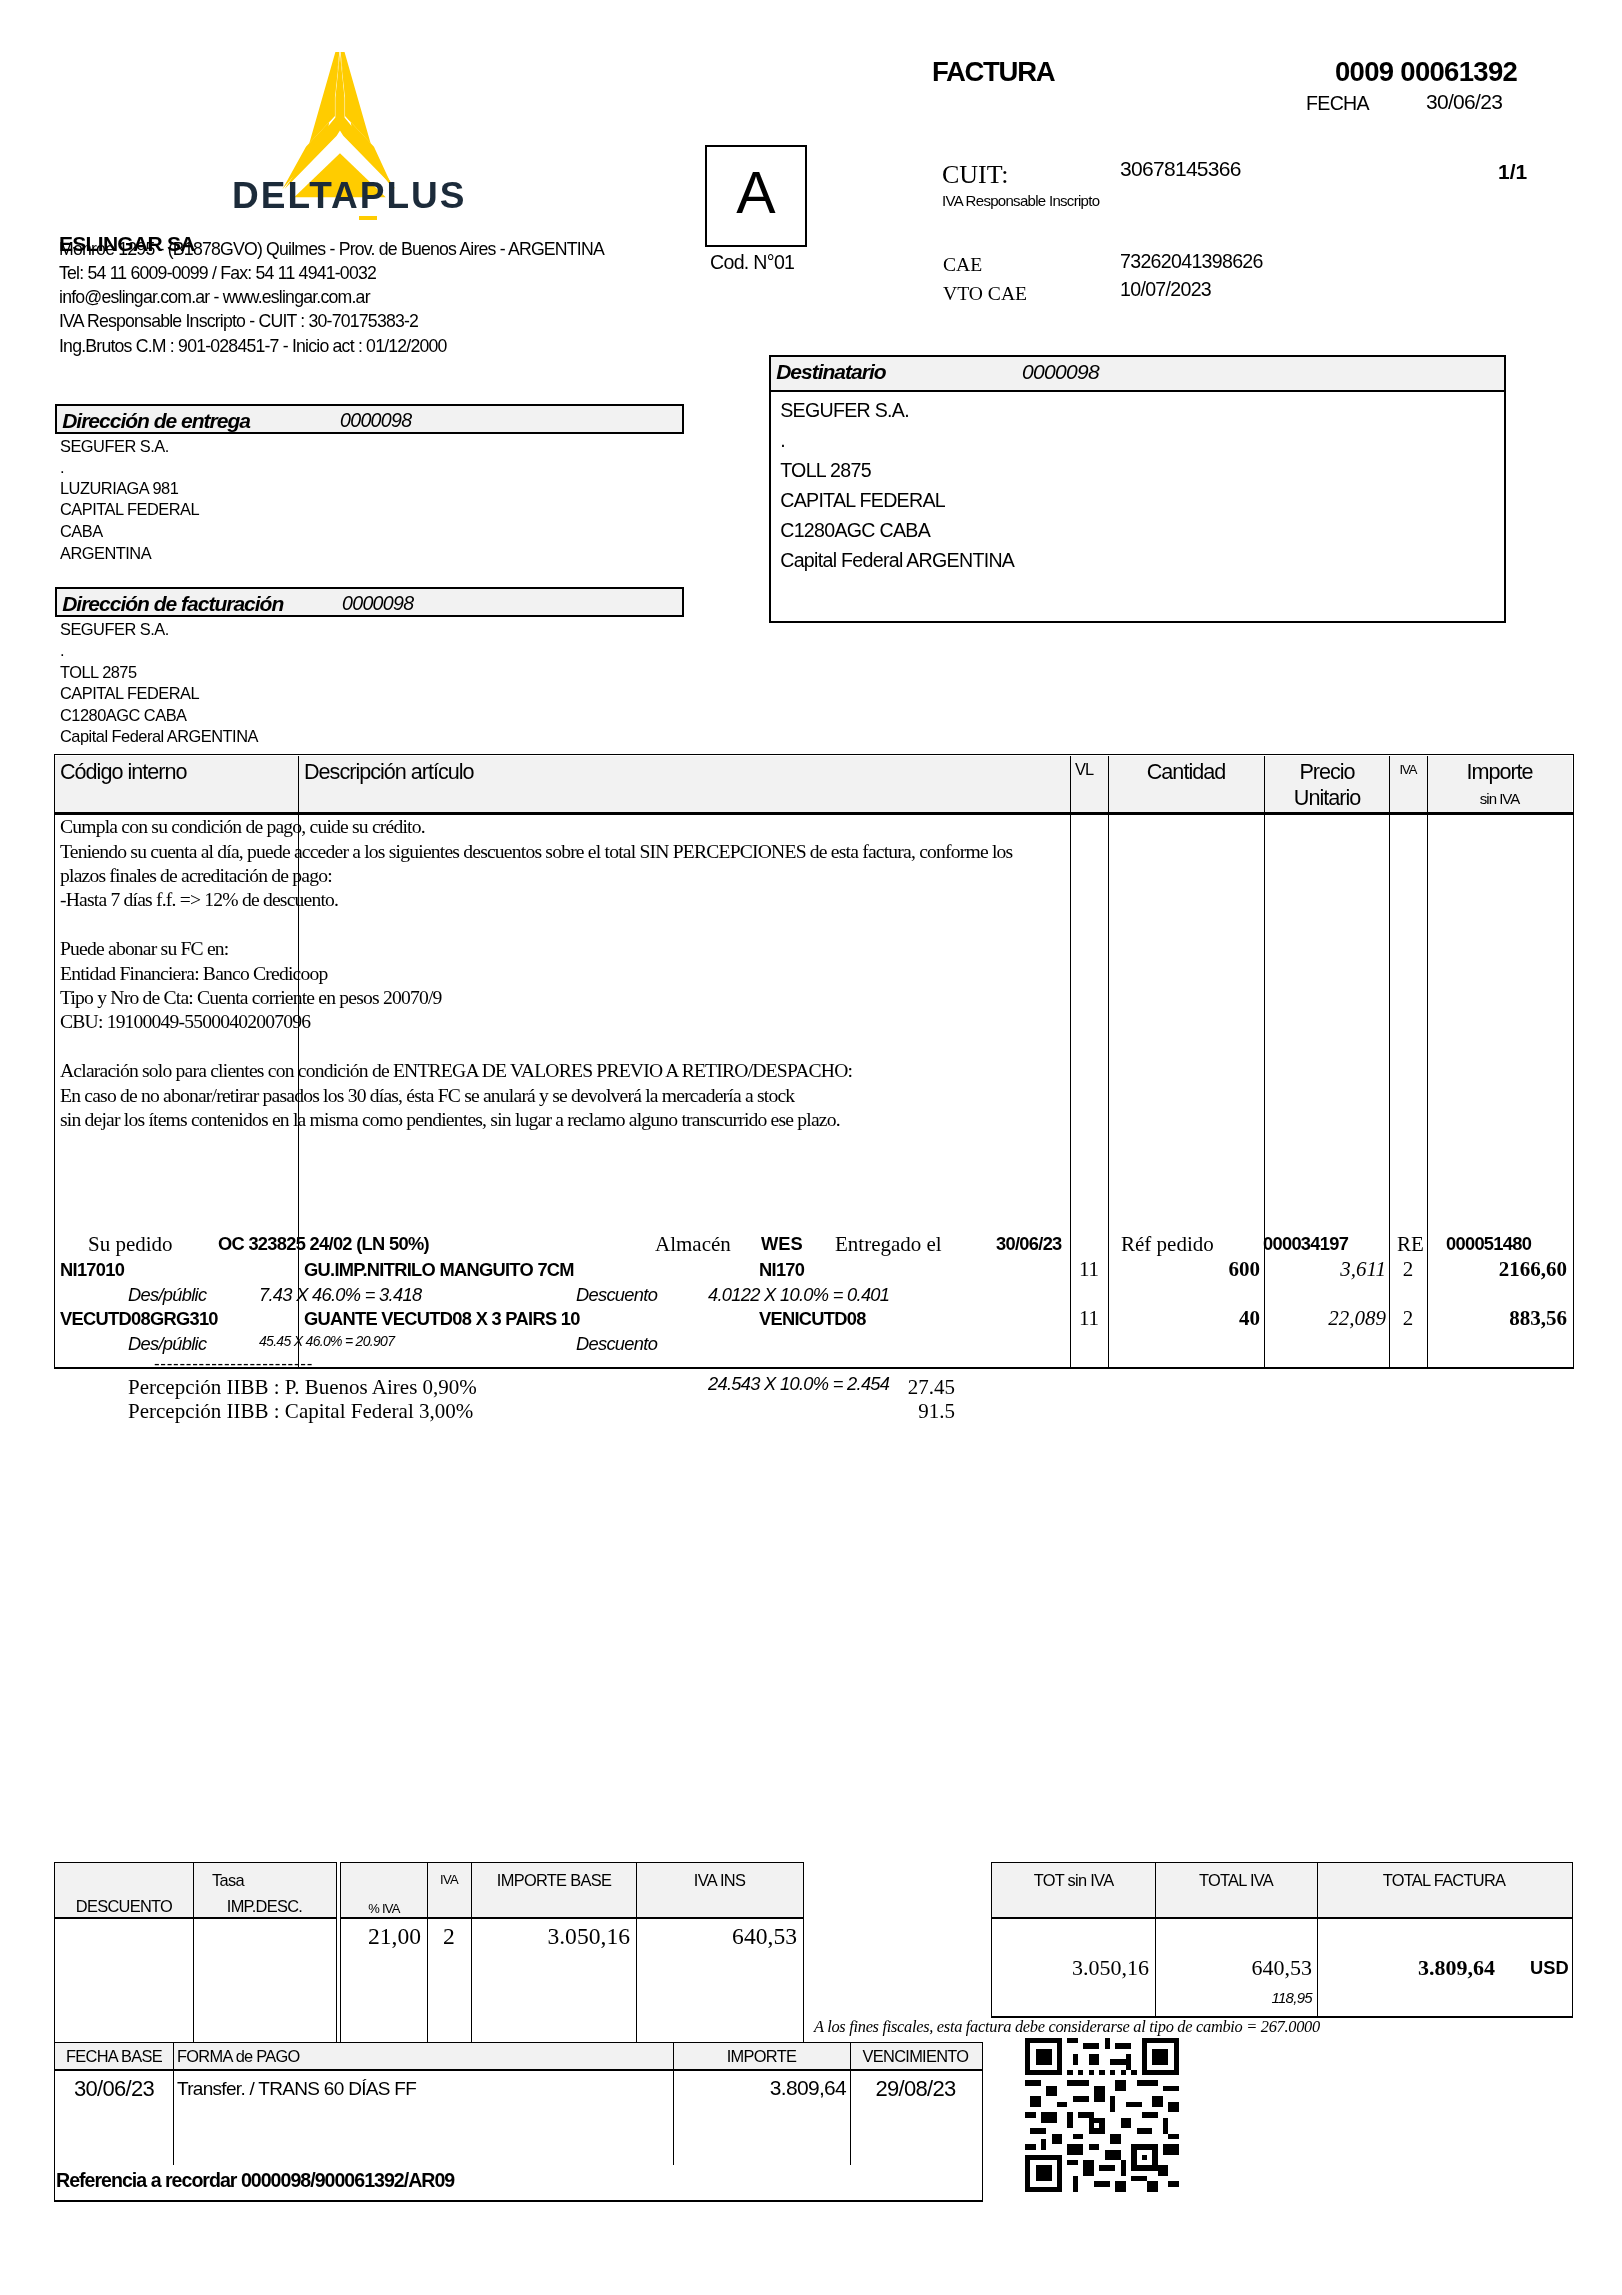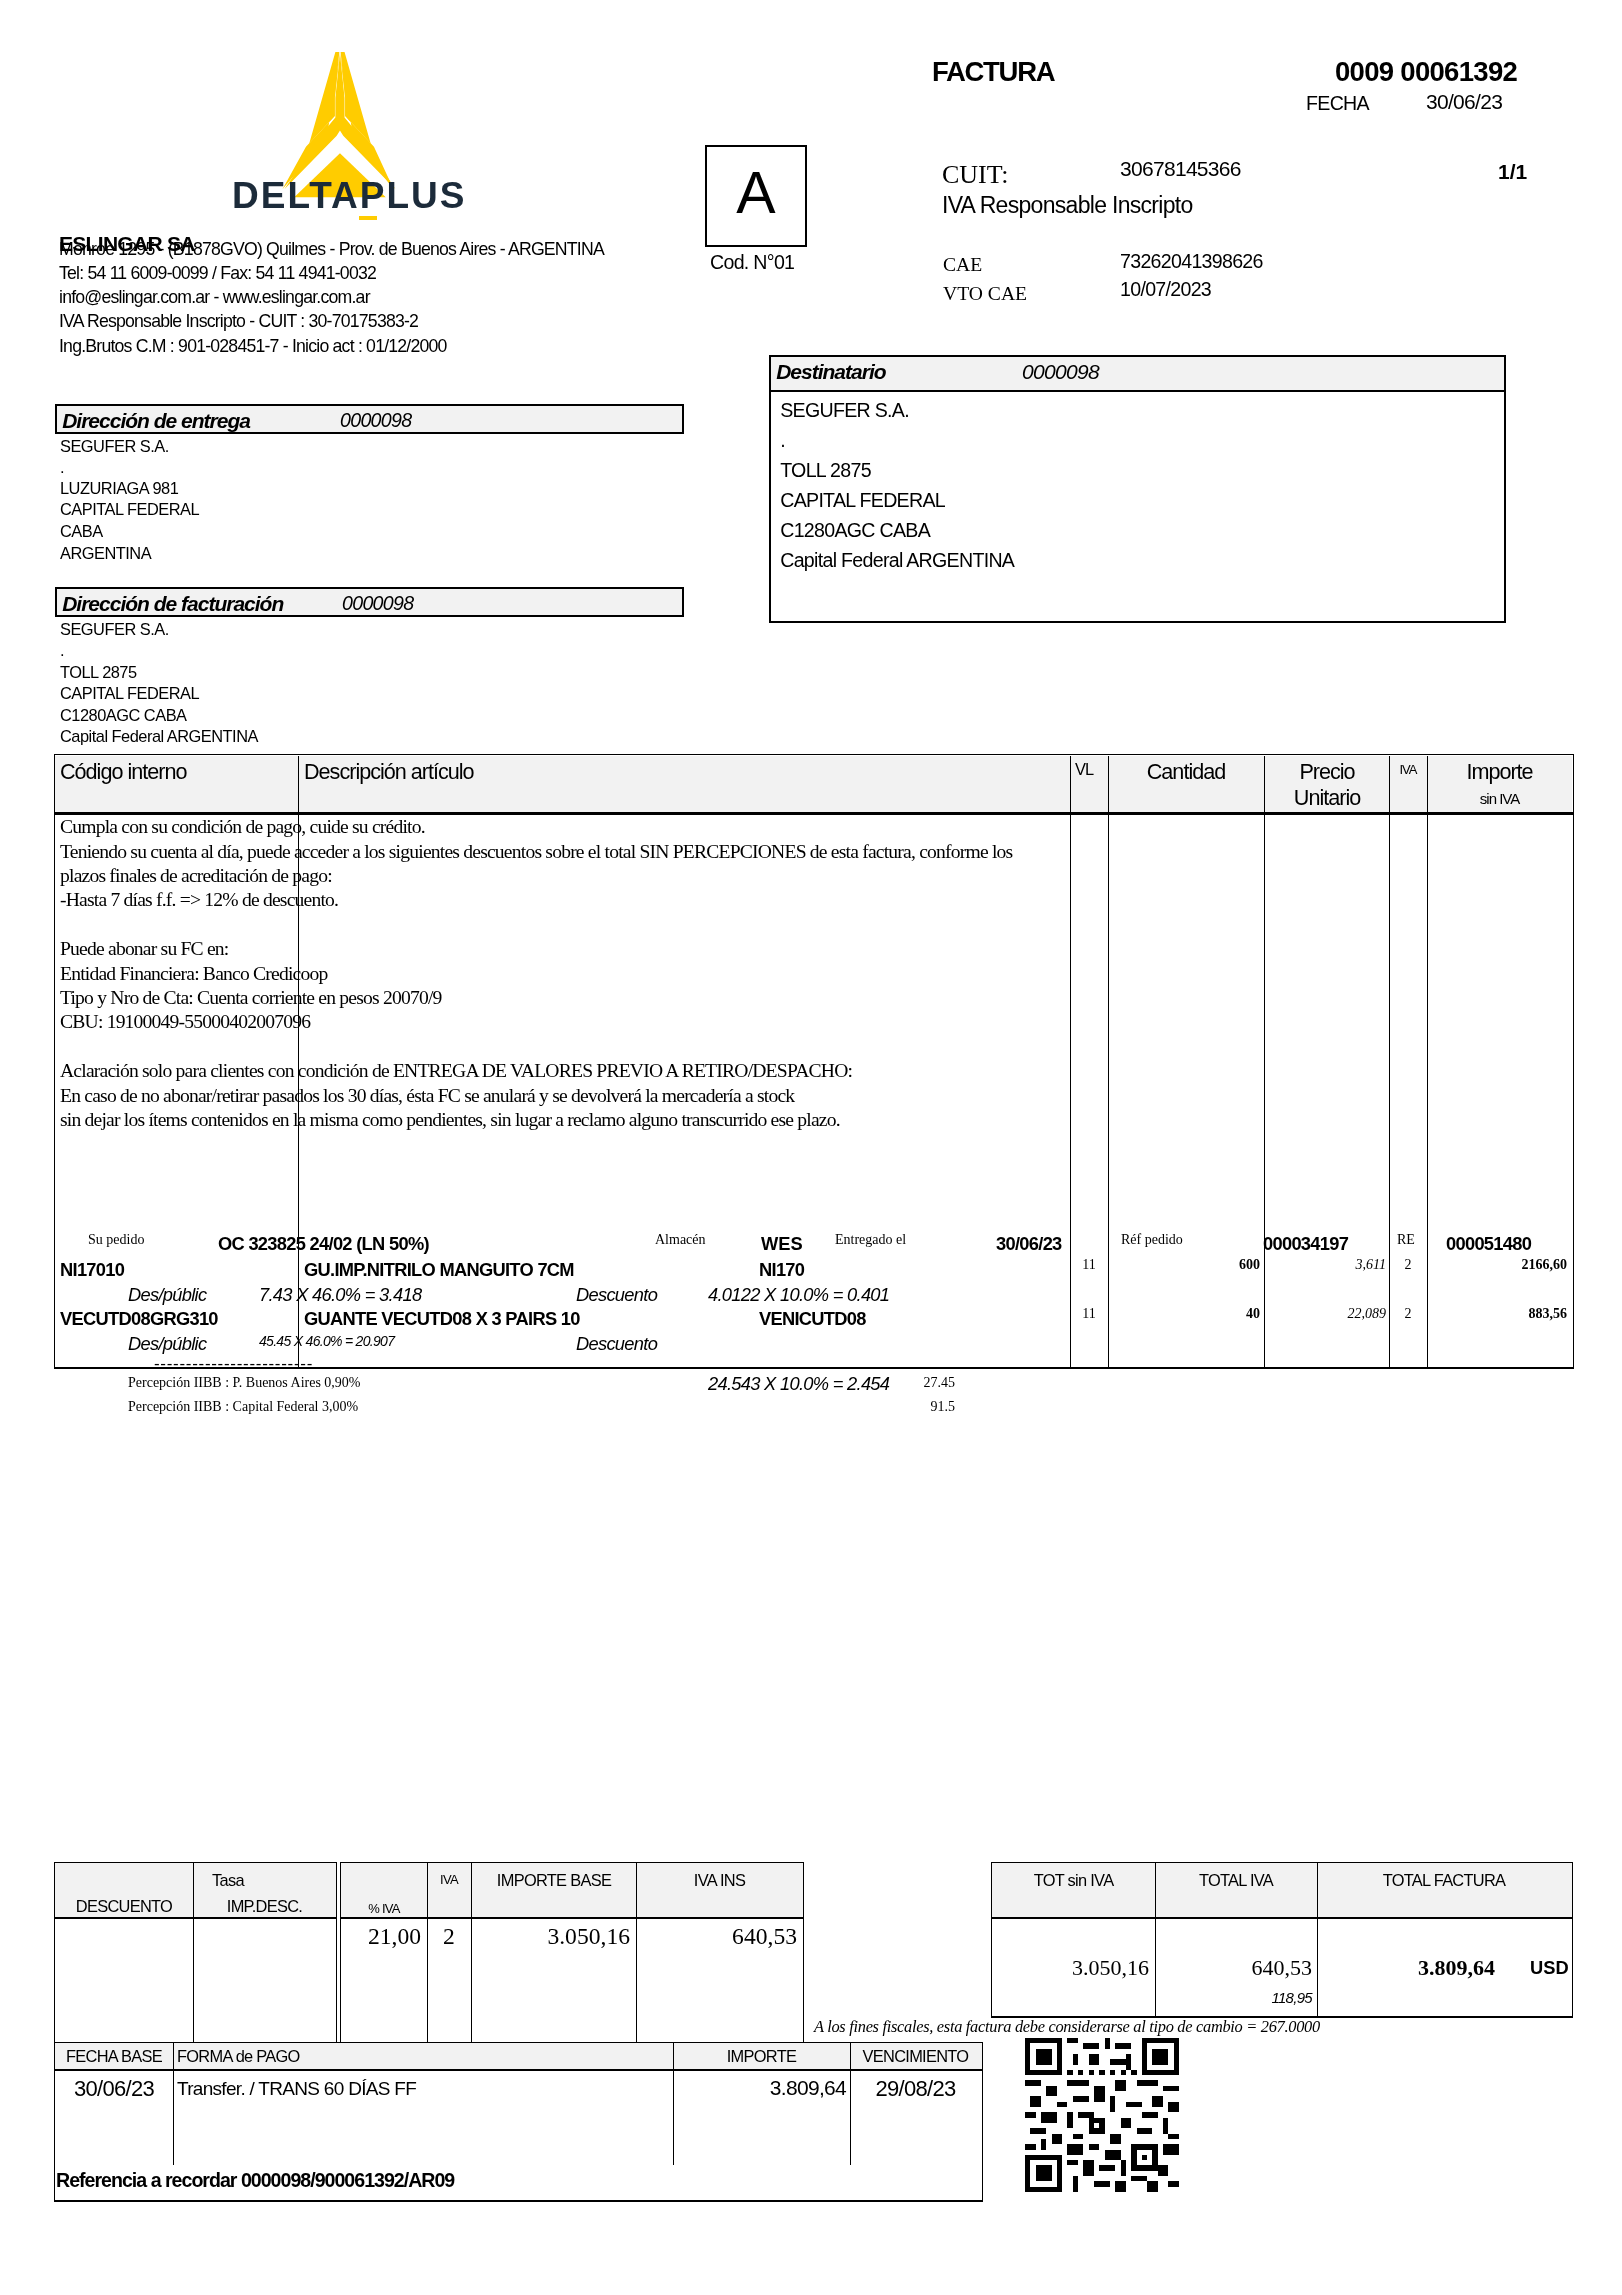--- a/index.html
+++ b/index.html
@@ -29,37 +29,37 @@
   #cod { left: 710px; top: 251px; font-size: 19.6px; letter-spacing: -0.7px; }
 
   
   #factura-title { left: 932px; top: 56px; font-size: 27.5px; font-weight: bold; letter-spacing: -1.3px; }
   #factura-number { left: 1335px; top: 56px; font-size: 27.5px; font-weight: bold; letter-spacing: -0.7px; }
   #fecha-label { left: 1306px; top: 92px; font-size: 19.6px; letter-spacing: -0.7px; }
   #fecha-value { left: 1426px; top: 90px; font-size: 21px; letter-spacing: -0.7px; }
   #cuit-label { left: 942px; top: 160px; font-size: 26px; }
   #cuit-value { left: 1120px; top: 157px; font-size: 21px; letter-spacing: -0.7px; }
   #page-num { left: 1498px; top: 160px; font-size: 21px; font-weight: bold; }
-  #iva-cond { left: 942px; top: 192px; font-size: 23px; letter-spacing: -0.7px; }
+  #iva-cond { left: 942px; top: 192px; font-size: 15px; letter-spacing: -0.7px; }
   #cae-label { left: 943px; top: 254px; font-size: 19.6px; }
   #cae-value { left: 1120px; top: 250px; font-size: 19.6px; letter-spacing: -0.7px; }
   #vtocae-label { left: 943px; top: 283px; font-size: 19.6px; }
   #vtocae-value { left: 1120px; top: 278px; font-size: 19.6px; letter-spacing: -0.7px; }
 
   
   .addr-head { height: 30px; }
   .addr-head .t { position: absolute; left: 5.2px; top: 2.6px; font-size: 21px; font-style: italic; font-weight: bold; letter-spacing: -1px; }
   .addr-head .n { position: absolute; top: 2.6px; font-size: 19.6px; font-style: italic; letter-spacing: -0.7px; }
   .addr-line { position: absolute; font-size: 16.4px; letter-spacing: -0.5px; }
   .dest-line { position: absolute; font-size: 19.6px; letter-spacing: -0.7px; }
 
   
   .th { position: absolute; font-size: 21.6px; letter-spacing: -1px; }
   .body-text { position: absolute; left: 60px; font-size: 19.6px; letter-spacing: -0.8px; white-space: nowrap; }
-  .row-text { position: absolute; font-size: 14px; white-space: nowrap; }
+  .row-text { position: absolute; font-size: 21px; white-space: nowrap; }
 
   
   .bt-head { position: absolute; font-size: 16.4px; letter-spacing: -0.7px; }
   .bt-val { position: absolute; font-size: 23.6px; }
 </style>
 </head>
 <body>
 
 <div id="logo" class="abs">
   <svg width="249" height="170" viewBox="0 0 380 260">

